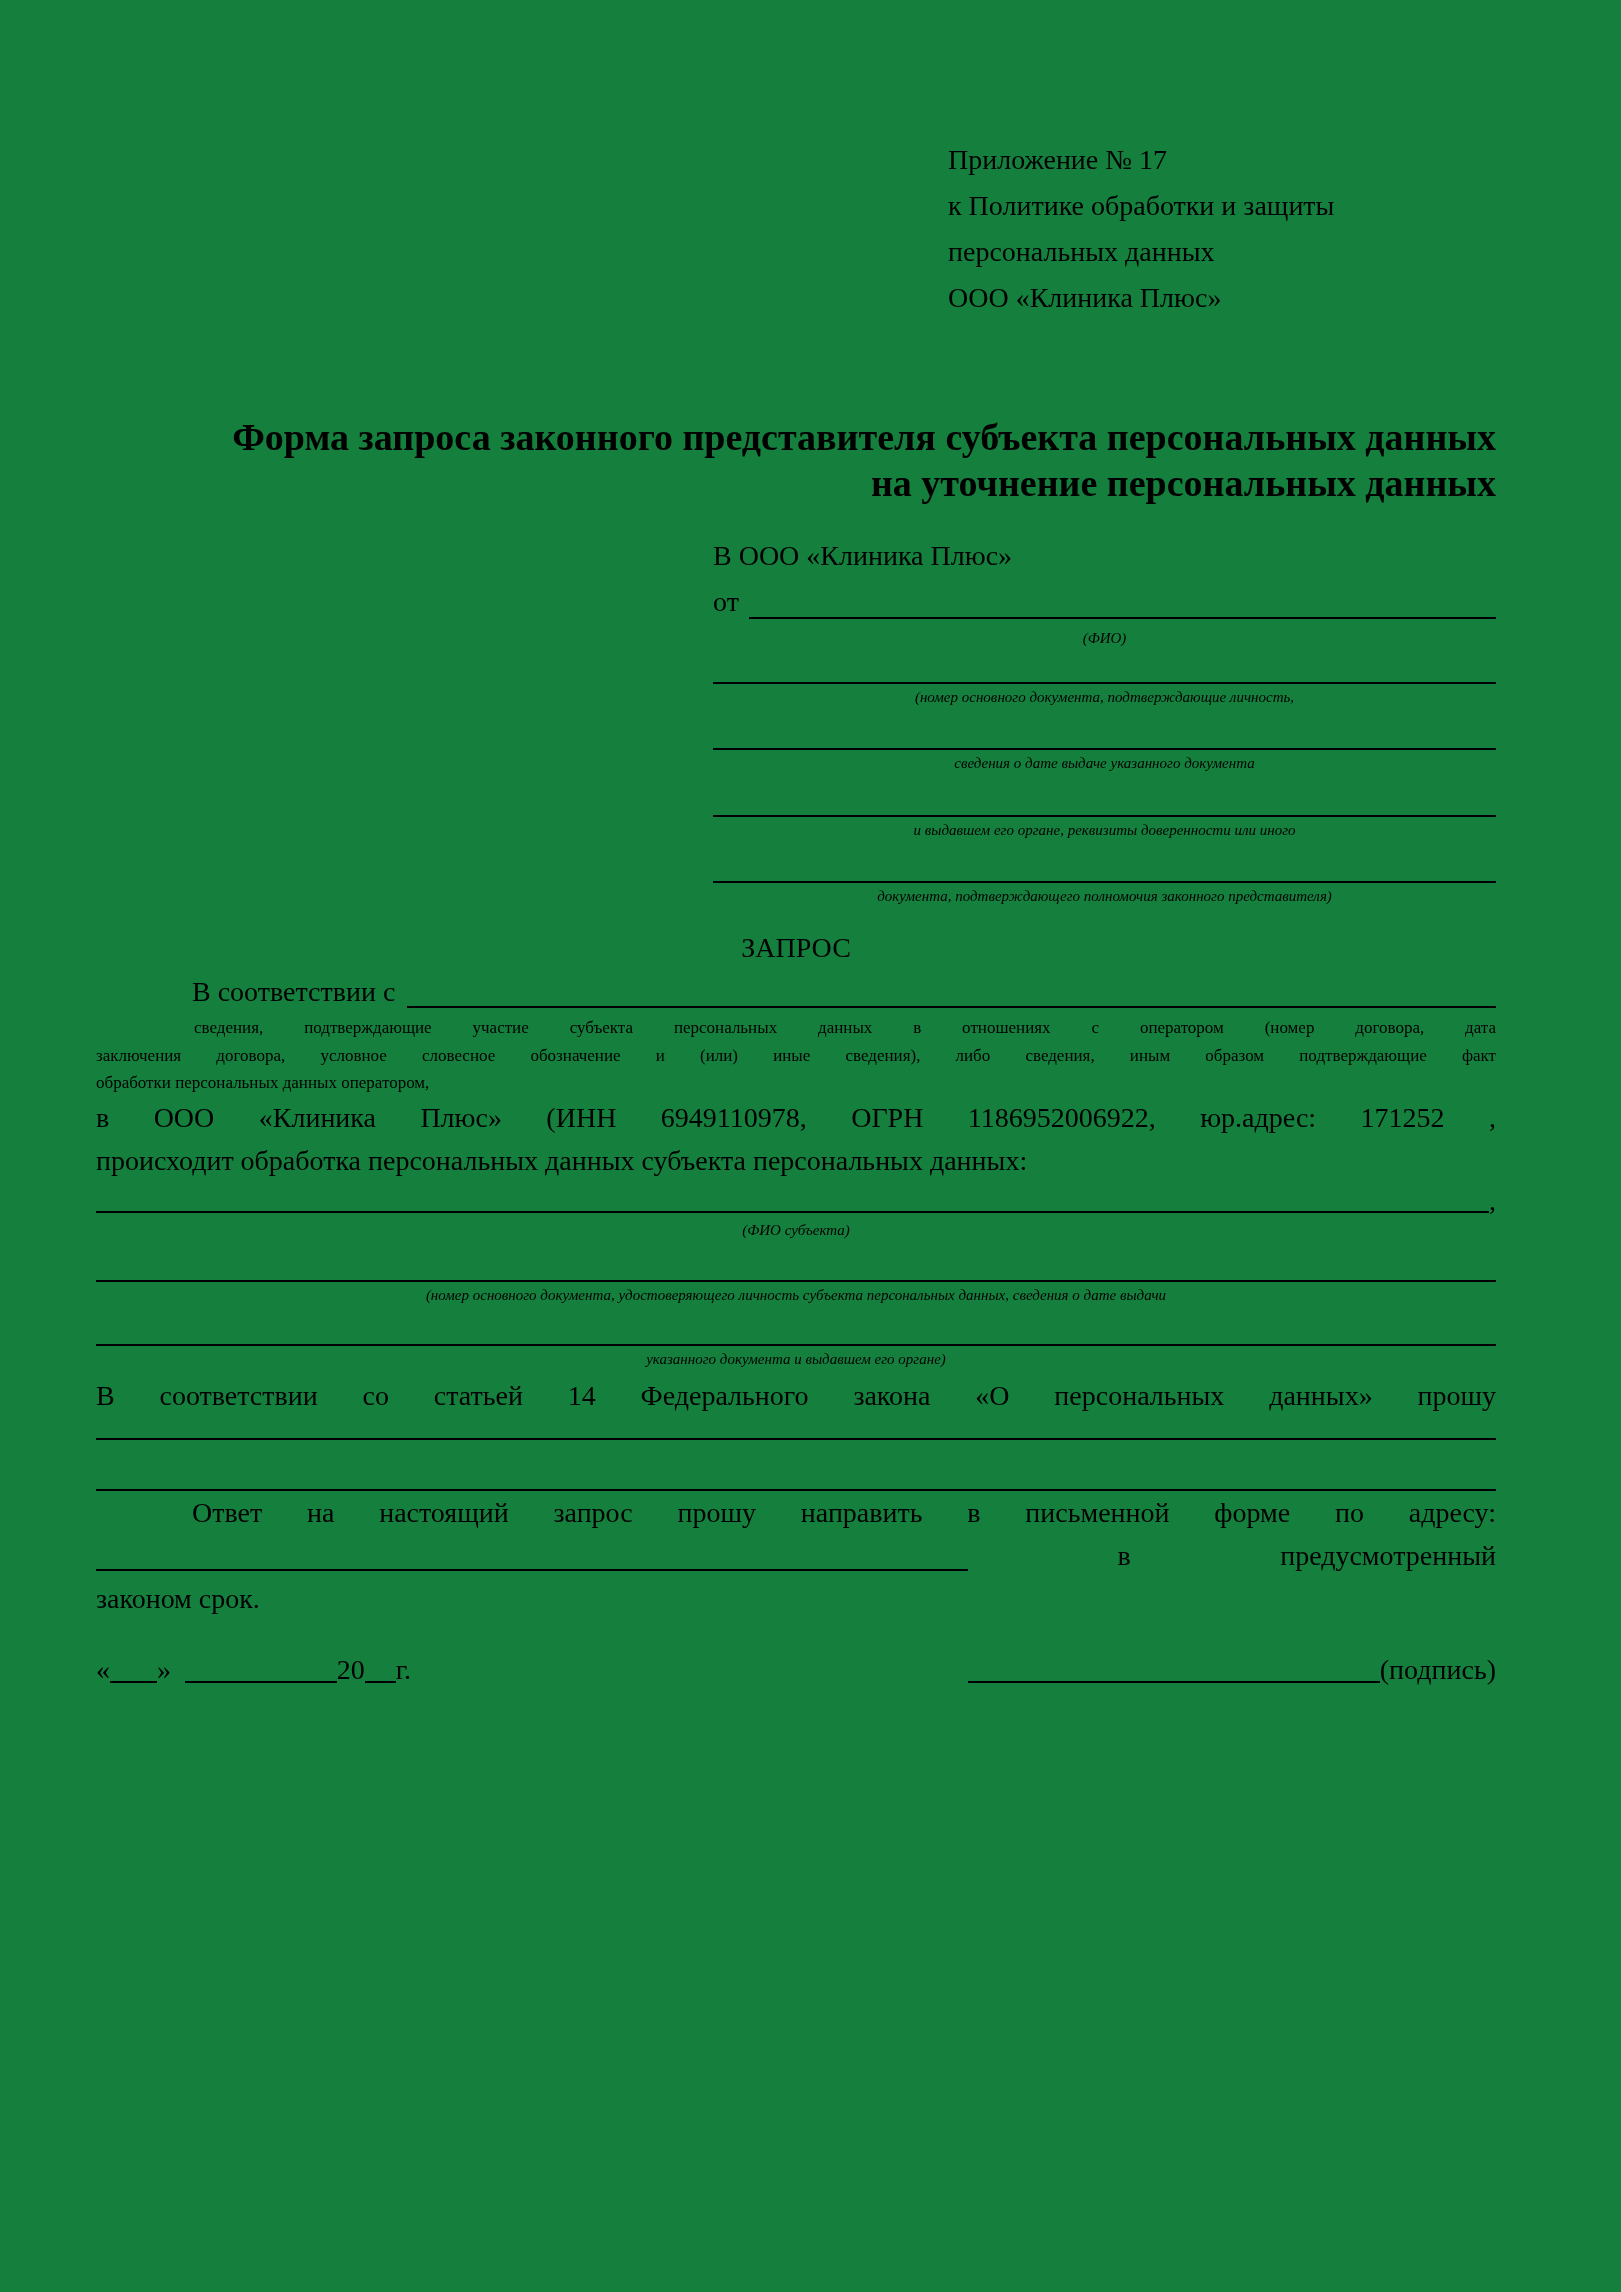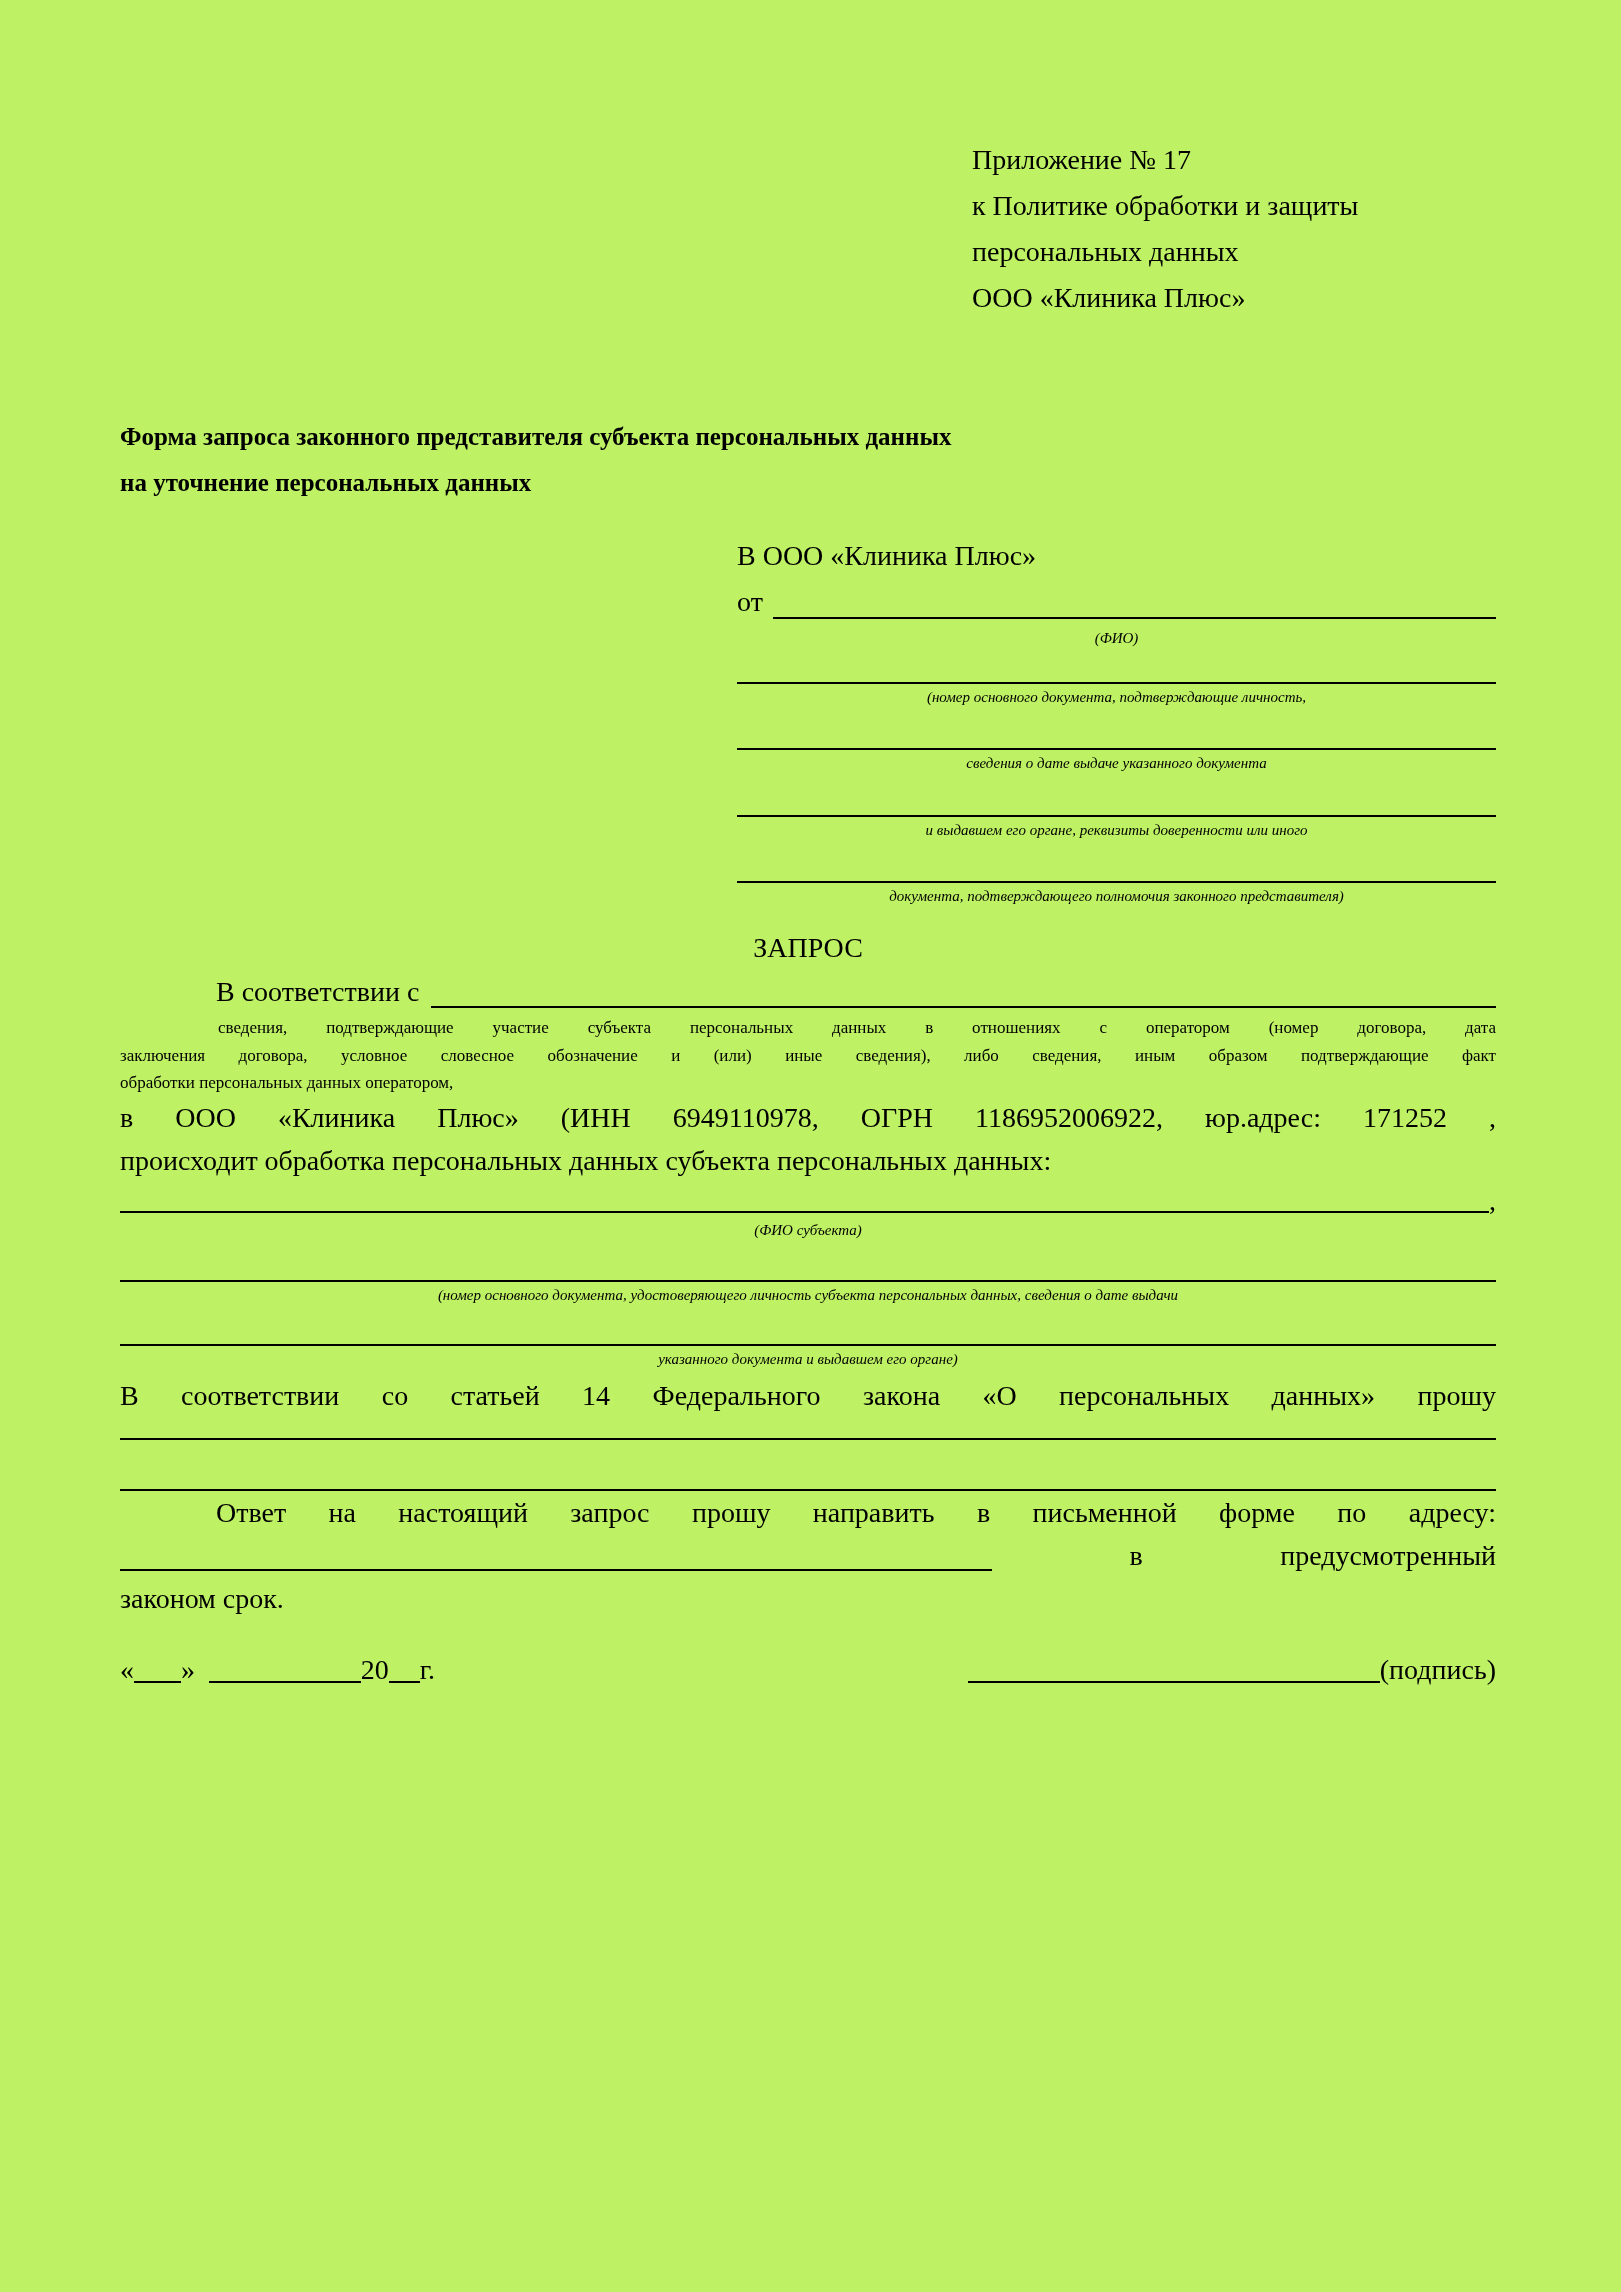--- a/index.html
+++ b/index.html
@@ -1,22 +1,22 @@
 <!DOCTYPE html>
 <html><head>
 <meta charset="utf-8">
 <style>
   html,body { margin:0; padding:0; background:#ffffff; }
   .page {
-    position:relative; width:1621px; height:2293px; background:#bef264; color:#000000;
+    position:relative; width:1621px; height:2293px; background:#15803d; color:#000000;
     font-family:"Liberation Serif","DejaVu Serif",serif; font-size:28px;
-    box-sizing:border-box; padding:137px 125px 0 120px; overflow:hidden;
+    box-sizing:border-box; padding:137px 125px 0 96px; overflow:hidden;
   }
   .doc-header { margin-left:852px; line-height:46px; }
-  .doc-title { margin-top:93px; text-align:left; font-weight:bold; font-size:25px; line-height:46px; }
+  .doc-title { margin-top:93px; text-align:right; font-weight:bold; font-size:38px; line-height:46px; }
   .addressee { margin-left:617px; margin-top:27.4px; }
   .addr-org { line-height:46px; }
   .from-line { display:flex; line-height:46px; }
   .from-line .fill { margin-left:9.8px; margin-bottom:6.9px; }
   .fill { flex:1 1 auto; border-bottom:2.9px solid #000; }
   .caption { font-size:15px; line-height:27.4px; text-align:center;font-style:italic; }
   .blank { border-bottom:2.9px solid #000; }
   .addr-blank { height:37px; }
   .addr-blank.first { height:29px; }
   .zapros { margin-top:15.7px; text-align:center; line-height:44px; }

